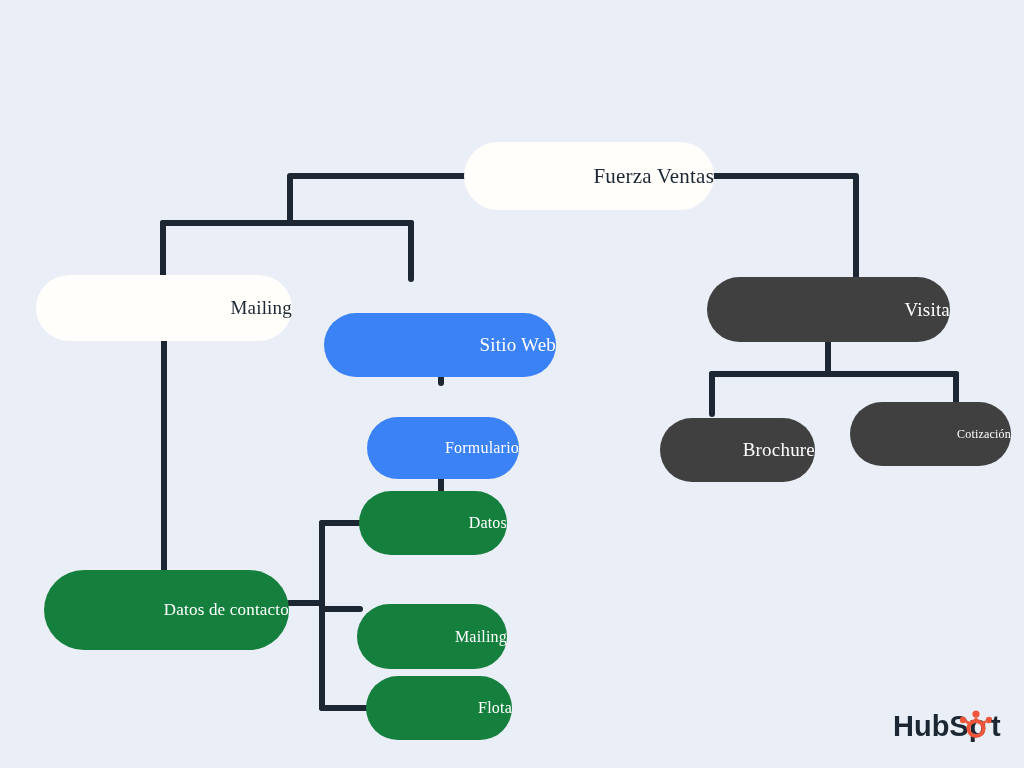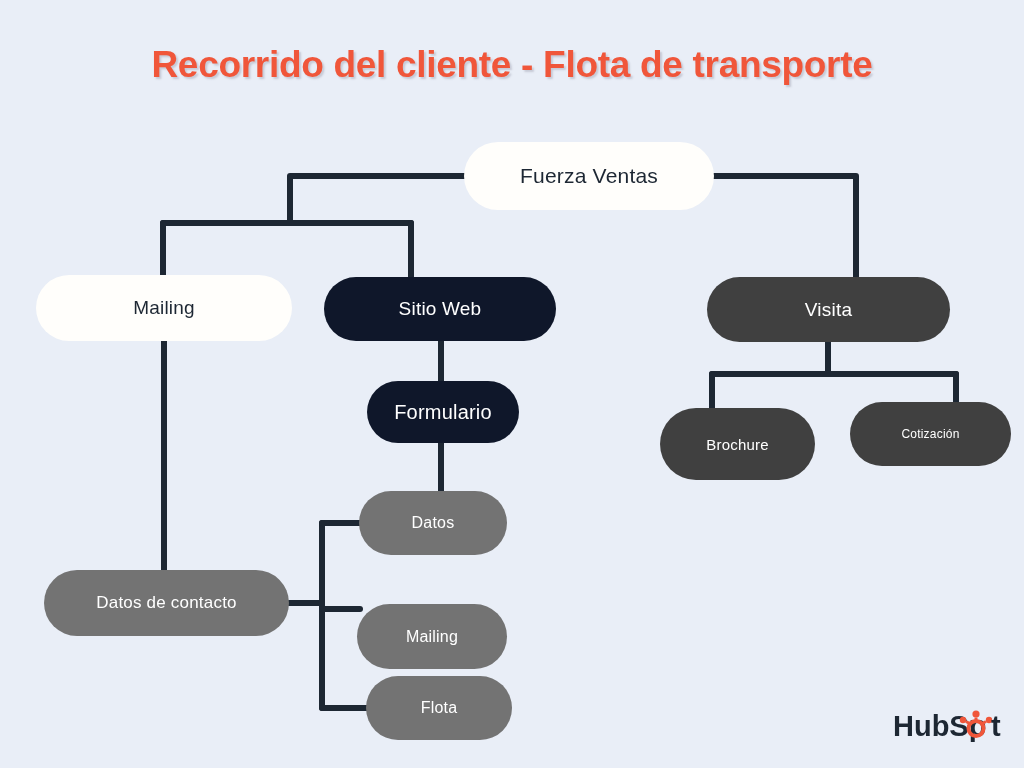--- a/index.html
+++ b/index.html
@@ -45,60 +45,61 @@
     height: 768px;
     pointer-events: none;
   }
 
   
   .node {
     position: absolute;
     box-sizing: border-box;
     display: flex;
     align-items: center;
-    justify-content: center;
+    justify-content: flex-end;
     text-align: center;
     border-radius: 999px;
     white-space: nowrap;
     letter-spacing: 0.2px;
     z-index: 5;
+    font-family: Liberation Serif, serif;
   }
   .node.white {
     background: #fffefb;
     color: #1d2733;
   }
   .node.steel {
-    background: #0f172a;
+    background: #3b82f6;
     color: #ffffff;
+    margin-top: 36px;
   }
   .node.light {
     background: #404040;
     color: #ffffff;
   }
   .node.dark {
-    background: #737373;
+    background: #15803d;
     color: #ffffff;
   }
 
   
   #hubspot-logo {
     position: absolute;
     left: 893px;
     top: 706px;
     width: 108px;
     height: 40px;
     z-index: 6;
   }
 </style>
 </head>
 <body>
 
 <div id="canvas">
 
-  <div id="title">Recorrido del cliente - Flota de transporte</div>
 
   <svg id="lines" viewBox="0 0 1024 768" width="1024" height="768">
     <g fill="none" stroke="#1d2733" stroke-width="6" stroke-linecap="round" stroke-linejoin="round">
 
       <path d="M 464 176 L 290 176 L 290 223"></path>
 
       <path d="M 163 223 L 411 223"></path>
 
       <path d="M 163 223 L 163 277"></path>
 
@@ -133,33 +134,33 @@
       </div>
       <div class="node white" style="left: 36px; top: 275px; width: 256px; height: 66px; font-size: 19px;">
         <span>Mailing</span>
       </div>
       <div class="node steel" style="left: 324px; top: 277px; width: 232px; height: 64px; font-size: 19px;">
         <span>Sitio Web</span>
       </div>
       <div class="node light" style="left: 707px; top: 277px; width: 243px; height: 65px; font-size: 19px;">
         <span>Visita</span>
       </div>
-      <div class="node steel" style="left: 367px; top: 381px; width: 152px; height: 62px; font-size: 20px;">
+      <div class="node steel" style="left: 367px; top: 381px; width: 152px; height: 62px; font-size: 16px;">
         <span>Formulario</span>
       </div>
-      <div class="node light" style="left: 660px; top: 408px; width: 155px; height: 72px; font-size: 15px;">
+      <div class="node light" style="left: 660px; top: 418px; width: 155px; height: 64px; font-size: 19px;">
         <span>Brochure</span>
       </div>
       <div class="node light" style="left: 850px; top: 402px; width: 161px; height: 64px; font-size: 12px;">
         <span>Cotización</span>
       </div>
       <div class="node dark" style="left: 359px; top: 491px; width: 148px; height: 64px; font-size: 16px;">
         <span>Datos</span>
       </div>
-      <div class="node dark" style="left: 44px; top: 570px; width: 245px; height: 66px; font-size: 17px;">
+      <div class="node dark" style="left: 44px; top: 570px; width: 245px; height: 80px; font-size: 17px;">
         <span>Datos de contacto</span>
       </div>
       <div class="node dark" style="left: 357px; top: 604px; width: 150px; height: 65px; font-size: 16px;">
         <span>Mailing</span>
       </div>
       <div class="node dark" style="left: 366px; top: 676px; width: 146px; height: 64px; font-size: 16px;">
         <span>Flota</span>
       </div>
     </div>
 

